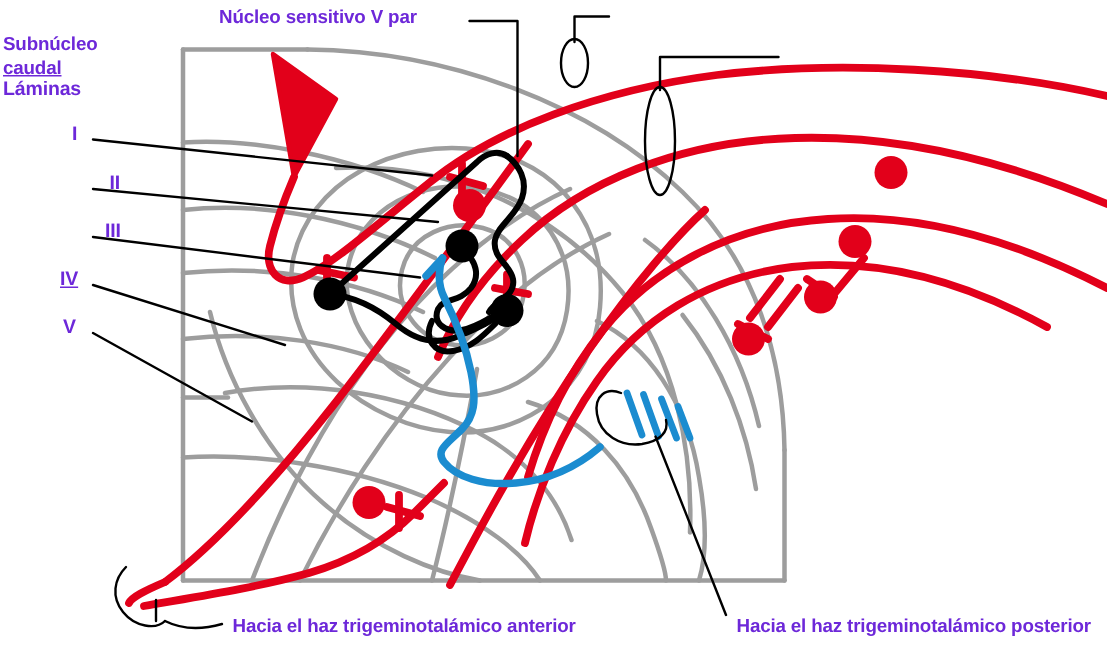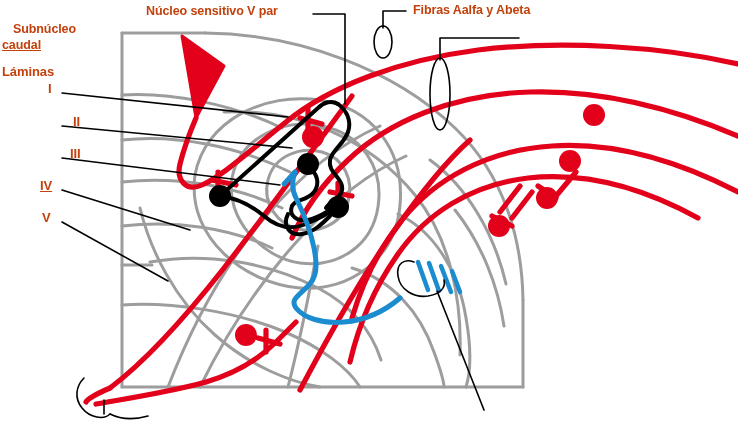--- a/index.html
+++ b/index.html
@@ -9,21 +9,21 @@
     overflow:hidden;
     position:relative;
   }
   #root{position:relative;width:738px;height:430px;}
   svg#diagram{position:absolute;left:0;top:0;width:738px;height:430px;display:block;}
   .lbl{
     position:absolute;
     font-family:"Liberation Sans", sans-serif;
     font-size:12.5px;
     font-weight:700;
-    color:#c2410c;
+    color:#6d28d9;
     white-space:nowrap;
     line-height:15px;
     letter-spacing:-0.1px;
   }
   .lbl.lam{font-size:13px;}
   .roman{font-size:13px;font-weight:700;}
 </style>
 </head>
 <body>
 
@@ -184,27 +184,28 @@
       <path d="M84,378 C76,386 74,398 82,408 C90,418 104,420 110,414"></path>
       <path d="M104,400 L104,414"></path>
       <path d="M110,414 C122,420 134,420 148,416"></path>
 
       <path d="M414,262 C404,258 396,264 398,276 C400,290 414,298 428,296
                C440,294 446,288 444,280"></path>
       <path d="M437,291 L484,410"></path>
     </g>
   </svg>
 
-  <div class="lbl" style="left:2px;  top:22px;margin-left:11px;">Subnúcleo</div>
+  <div class="lbl" style="left:2px;  top:22px;">Subnúcleo</div>
   <div class="lbl" style="left:2px;  top:38px;text-decoration:underline;">caudal</div>
-  <div class="lbl lam" style="left:2px; top:64px;text-align:right;">Láminas</div>
+  <div class="lbl lam" style="left:2px; top:51px;text-align:right;">Láminas</div>
 
   <div class="lbl roman" style="left:48px; top:81px;">I</div>
   <div class="lbl roman" style="left:45px; top:114px;padding-left:28px;">II</div>
   <div class="lbl roman" style="left:42px; top:146px;padding-left:28px;">III</div>
   <div class="lbl roman" style="left:40px; top:178px;text-decoration:underline;">IV</div>
   <div class="lbl roman" style="left:42px; top:210px;">V</div>
 
   <div class="lbl" style="left:146px; top:4px;">Núcleo sensitivo V par</div>
-  <div class="lbl" style="left:413px; top:3px;">Fibras Aalfa y Abeta</div>
-
+
+  <div class="lbl" style="left:155px; top:410px;">Hacia el haz trigeminotalámico anterior</div>
+  <div class="lbl" style="left:491px; top:410px;">Hacia el haz trigeminotalámico posterior</div>
 
 </div>
 
 </body></html>

